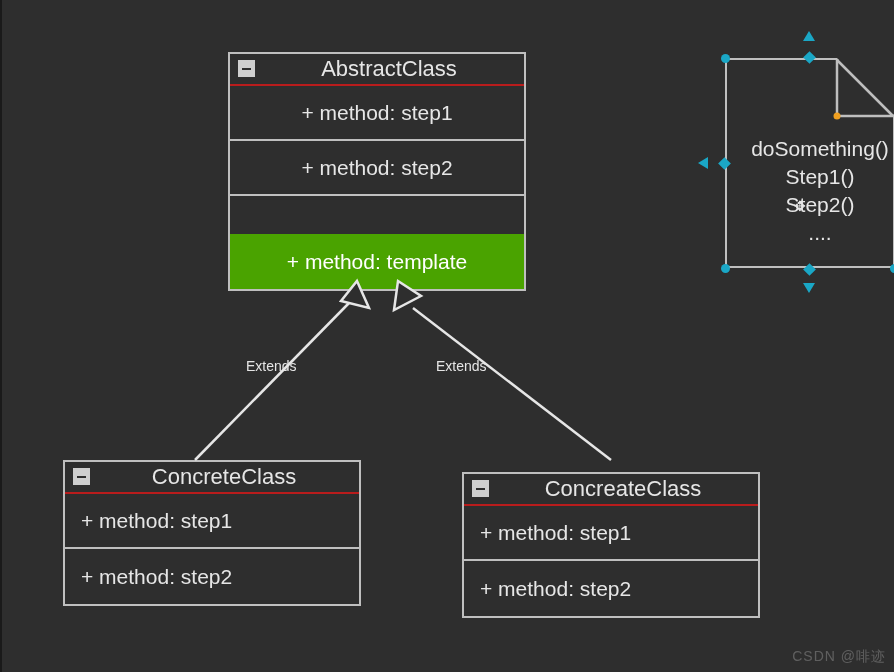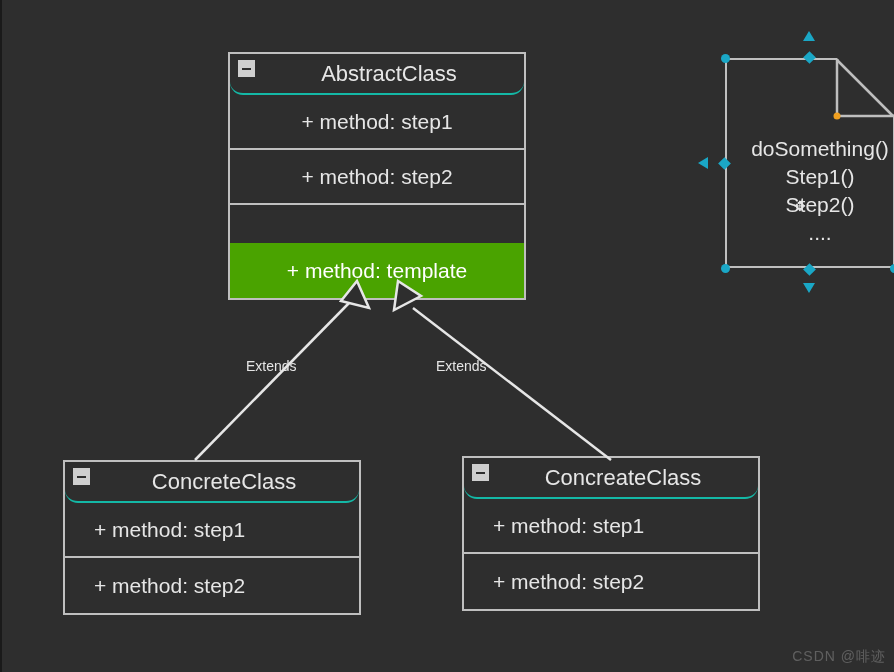--- a/index.html
+++ b/index.html
@@ -22,24 +22,23 @@
     background: #1a1a1a;
   }
   .uml-class {
     position: absolute;
     border: 2px solid #bfbfbf;
     background: transparent;
   }
   .uml-title {
     display: flex;
     align-items: center;
-    border-bottom: 2px solid #14b8a6;
-    height: 41px;
+    border-bottom: 2px solid #b91c1c;
+    height: 32px;
     position: relative;
-    border-radius: 13px;
   }
   .minus-icon {
     position: absolute;
     left: 8px;
     top: 6px;
     width: 17px;
     height: 17px;
     background: #cfcfcf;
     display: flex;
     align-items: center;
@@ -56,21 +55,21 @@
     text-align: center;
     font-size: 22px;
     color: #e6e6e6;
     padding-left: 24px;
   }
   .uml-row {
     border-bottom: 2px solid #bfbfbf;
     height: 55px;
     display: flex;
     align-items: center;
-    padding: 0 29px;
+    padding: 0 16px;
     font-size: 21px;
     color: #e6e6e6;
   }
   .uml-row.centered { justify-content: center; }
   .uml-row:last-child { border-bottom: none; }
   .uml-row.highlight {
     background: #4aa300;
     color: #fff;
     margin-top: 38px;
   }
@@ -169,21 +168,21 @@
 
 <div class="uml-class" style="left:63px; top:460px; width:298px;">
   <div class="uml-title">
     <span class="minus-icon"></span>
     <span class="uml-title-text">ConcreteClass</span>
   </div>
   <div class="uml-row">+ method: step1</div>
   <div class="uml-row">+ method: step2</div>
 </div>
 
-<div class="uml-class" style="left:462px; top:456px; width:298px;">
+<div class="uml-class" style="left:462px; top:472px; width:298px;">
   <div class="uml-title">
     <span class="minus-icon"></span>
     <span class="uml-title-text">ConcreateClass</span>
   </div>
   <div class="uml-row">+ method: step1</div>
   <div class="uml-row">+ method: step2</div>
 </div>
 
 <svg class="overlay">
 

